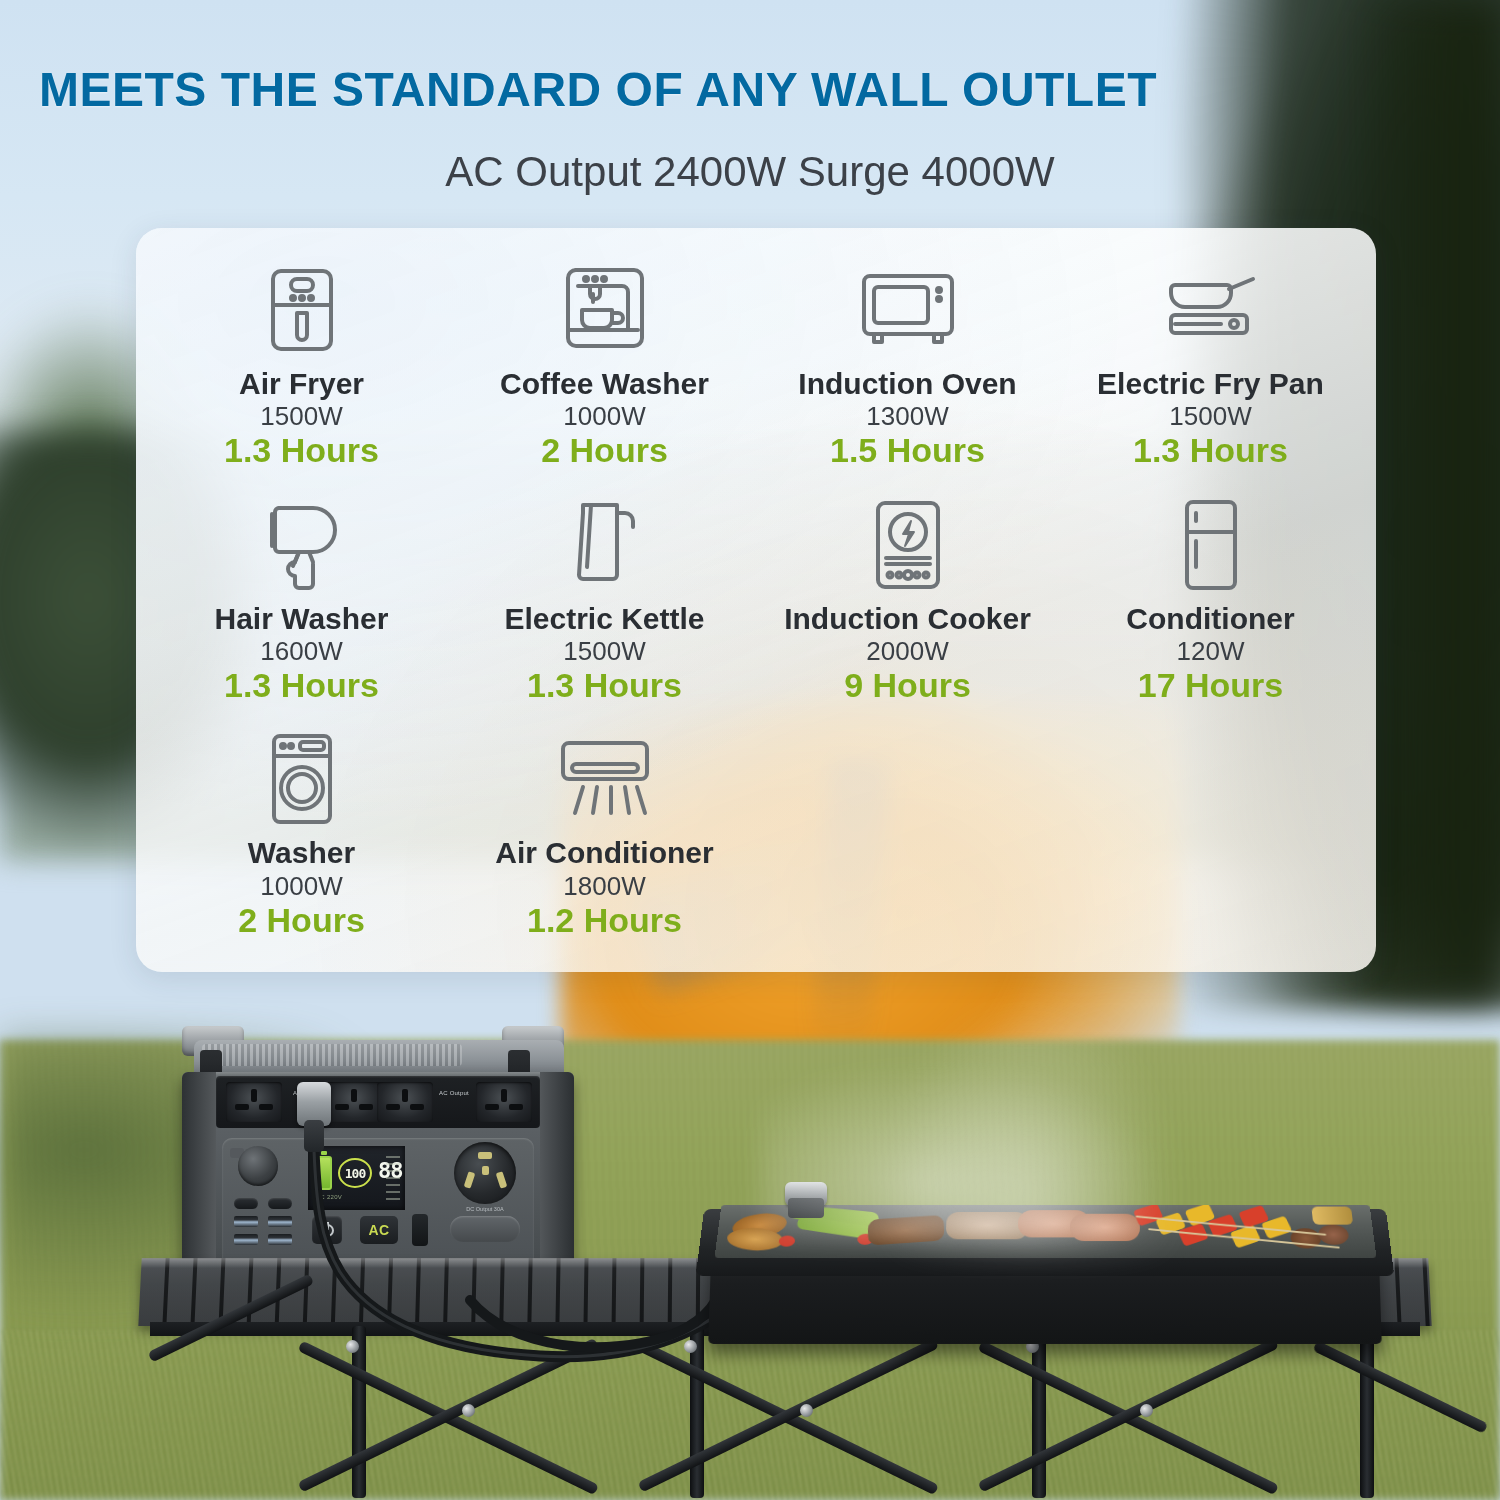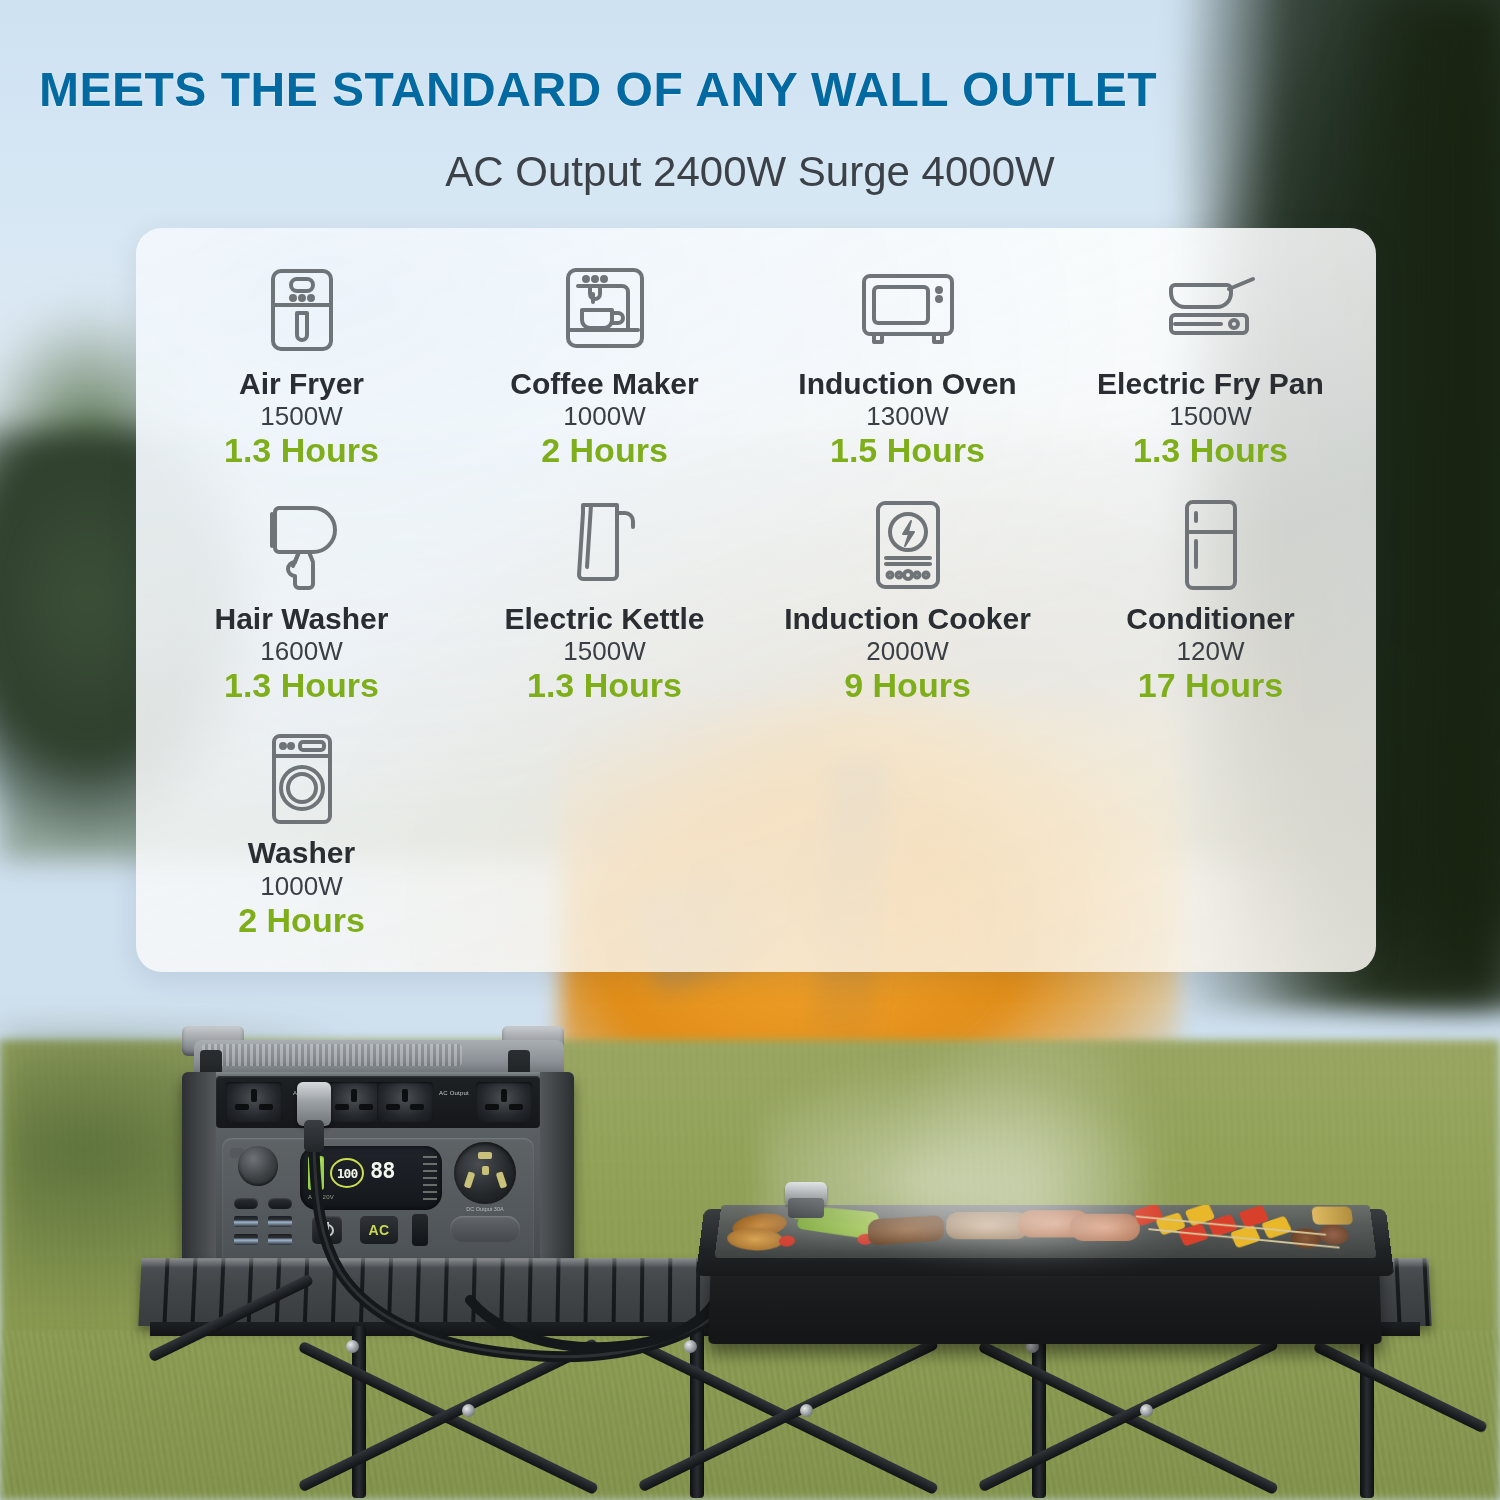--- a/index.html
+++ b/index.html
@@ -269,23 +269,23 @@
     border-radius:10px;
     box-shadow:inset 0 1px 2px rgba(255,255,255,0.18);
   }
   .knob {
     position:absolute; left:66px; top:126px; width:40px; height:40px; border-radius:50%;
     background:radial-gradient(circle at 38% 32%, #6e7377 0%, #3c4043 55%, #24282b 100%);
     box-shadow:inset 0 -2px 3px rgba(0,0,0,.5);
   }
   .knob-tab { position:absolute; left:58px; top:128px; width:14px; height:10px; background:#55595d; border-radius:3px;}
   .lcd {
-    position:absolute; left:128px; top:126px; width:142px; height:64px;
+    position:absolute; left:136px; top:126px; width:97px; height:64px;
     background:linear-gradient(180deg,#20242a,#14171c);
-    border-radius:17px;
+    border-radius:0;
     box-shadow:inset 0 0 6px rgba(0,0,0,.8);
     overflow:hidden;
   }
   .batt {
     position:absolute; left:8px; top:10px; width:16px; height:34px;
     border:2px solid #9ad34a; border-radius:3px;
     background:linear-gradient(180deg,#b4e05c,#74b62e);
   }
   .batt-cap { position:absolute; left:13px; top:5px; width:6px; height:4px; background:#9ad34a; border-radius:1px;}
   .pct-ring {
@@ -464,21 +464,21 @@
           <path d="M14 20 h44 a6 6 0 0 1 6 6 v38"></path>
           <circle cx="22" cy="13" r="2"></circle>
             <circle cx="31" cy="13" r="2"></circle>
             <circle cx="40" cy="13" r="2"></circle>
           <path d="M26 20 v8 a5 5 0 0 0 10 0 v-8"></path>
           <path d="M29 28 v8"></path>
           <path d="M18 44 h30 v10 a8 8 0 0 1 -8 8 h-14 a8 8 0 0 1 -8 -8 z"></path>
           <path d="M48 47 h6 a5 5 0 0 1 0 10 h-6"></path>
         </svg>
       </div>
-      <div class="name">Coffee Maker</div>
+      <div class="name">Coffee Washer</div>
       <div class="watt">1000W</div>
       <div class="hours">2 Hours</div>
     </div>
 
 
     <div class="cell">
       <div class="icon-wrap">
         <svg width="100" height="80" viewBox="0 0 100 80" fill="none" stroke="#6f7478" stroke-width="4" stroke-linejoin="round" stroke-linecap="round">
           <rect x="6" y="6" width="88" height="58" rx="6"></rect>
           <rect x="16" y="17" width="54" height="36" rx="4"></rect>
@@ -581,20 +581,36 @@
           <rect x="32" y="11" width="24" height="8" rx="3"></rect>
           <circle cx="34" cy="57" r="21"></circle>
           <circle cx="34" cy="57" r="14"></circle>
         </svg>
       </div>
       <div class="name">Washer</div>
       <div class="watt">1000W</div>
       <div class="hours">2 Hours</div>
     </div>
 
+    <div class="cell">
+      <div class="icon-wrap">
+        <svg width="96" height="84" viewBox="0 0 96 84" fill="none" stroke="#6f7478" stroke-width="4" stroke-linejoin="round" stroke-linecap="round">
+          <rect x="6" y="6" width="84" height="36" rx="6"></rect>
+          <rect x="15" y="27" width="66" height="8" rx="4"></rect>
+          <path d="M26 50 l-8 26"></path>
+          <path d="M40 50 l-4 26"></path>
+          <path d="M54 50 l0 26"></path>
+          <path d="M68 50 l4 26"></path>
+          <path d="M80 50 l8 26"></path>
+        </svg>
+      </div>
+      <div class="name">Air Conditioner</div>
+      <div class="watt">1800W</div>
+      <div class="hours">1.2 Hours</div>
+    </div>
 
   </div>
 </div>
 
 <div class="fg">
 
   <div class="device">
     <div class="handle handle-l"></div>
     <div class="handle handle-r"></div>
     <div class="dev-top"></div>

